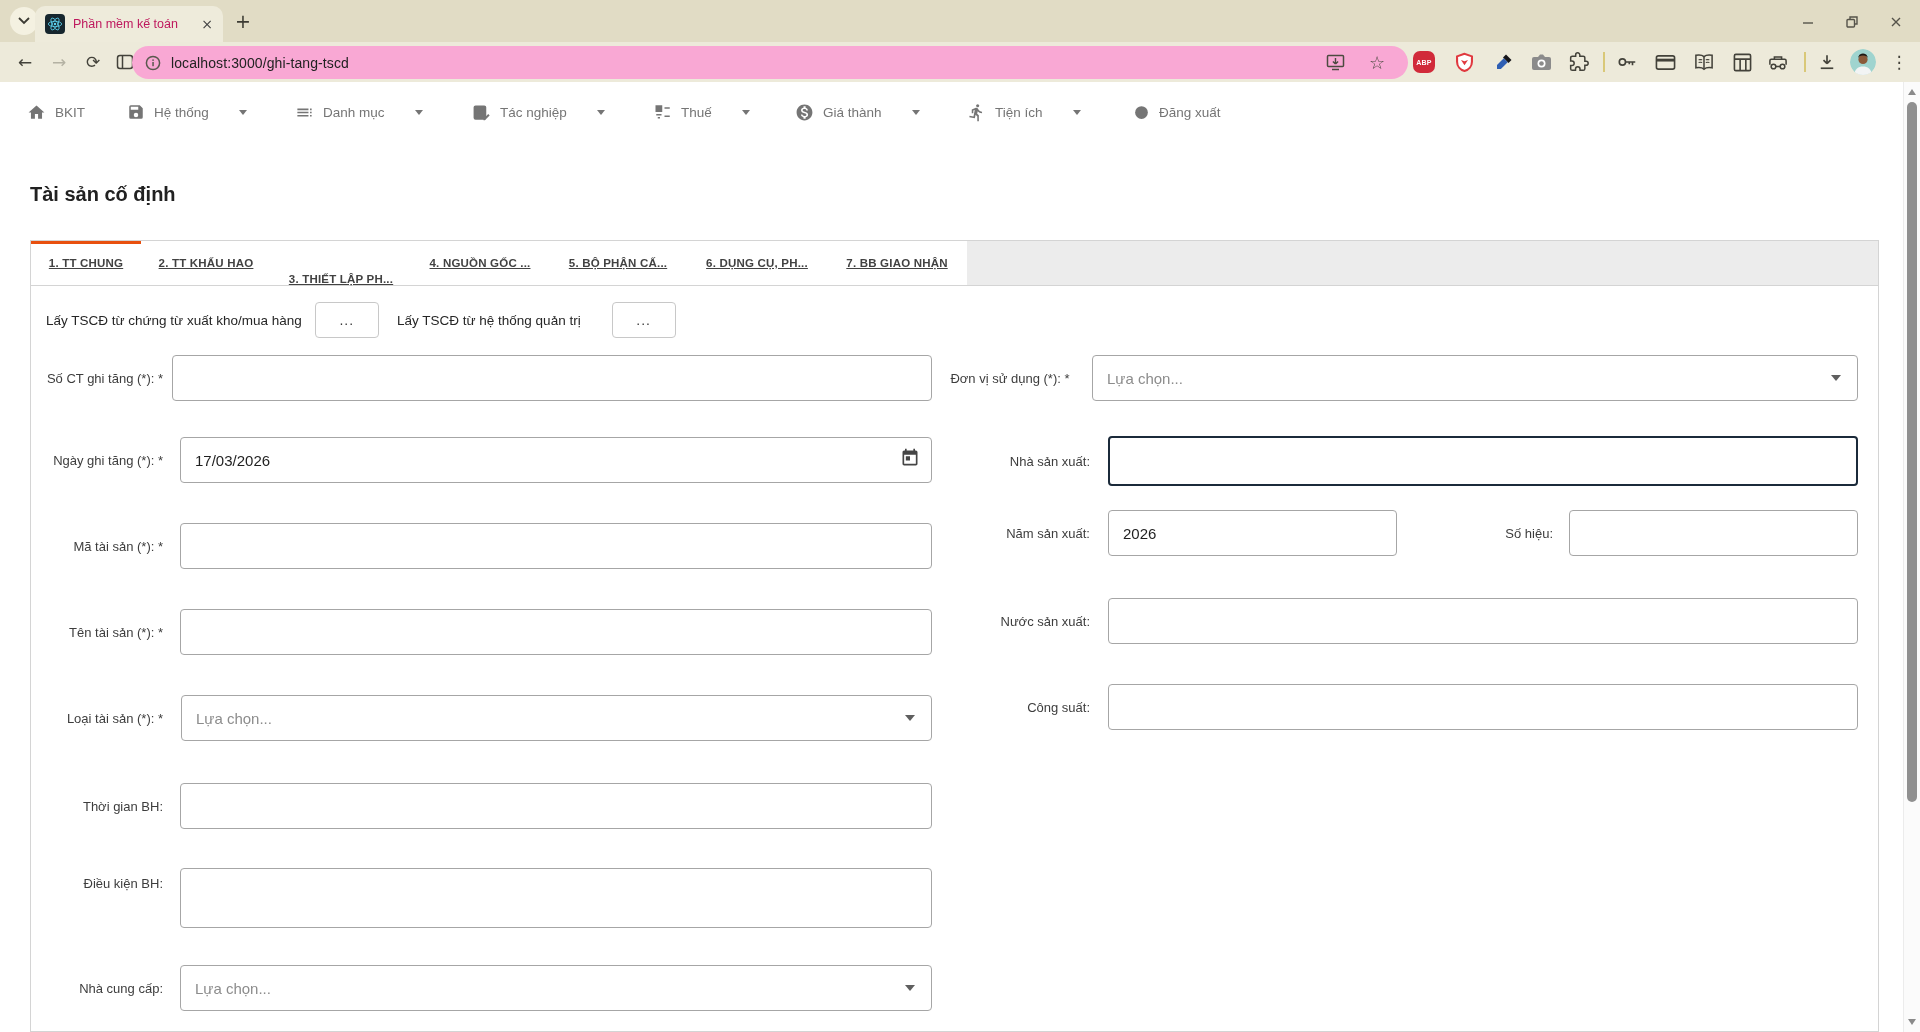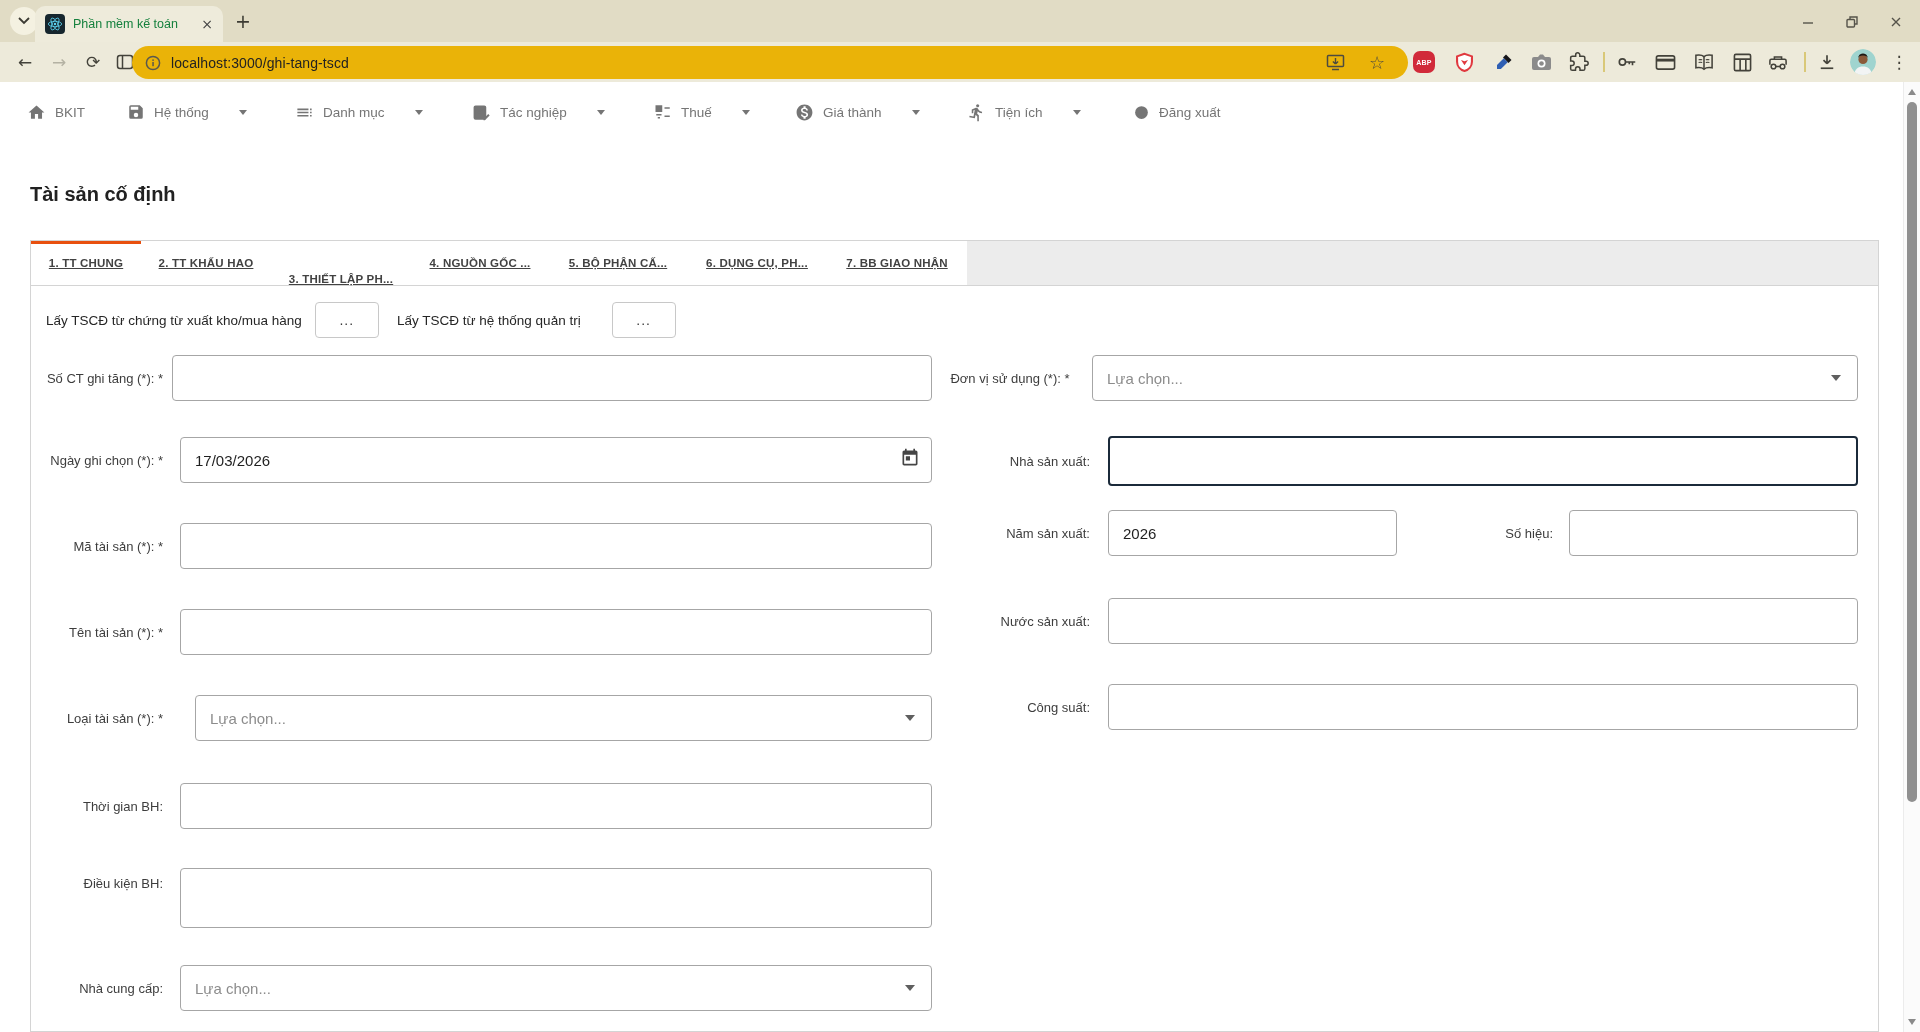--- a/index.html
+++ b/index.html
@@ -7,32 +7,32 @@
               font-family:"Liberation Sans", sans-serif; }
   .glyph { font-family:"DejaVu Sans", sans-serif; }
 
   
   #tabbar { position:absolute; left:0; top:0; width:1920px; height:42px; background:#e1dcc5; }
   #tab-search { position:absolute; left:10px; top:7px; width:28px; height:28px; border-radius:50%;
                 background:#f4f1e1; display:flex; align-items:center; justify-content:center; }
   #browser-tab { position:absolute; left:35px; top:6px; width:188px; height:36px;
                  background:#eeebdb; border-radius:10px 10px 0 0; display:flex; align-items:center; padding:0 10px; }
   #favicon { width:20px; height:20px; border-radius:4px; background:#16262e; display:flex; align-items:center; justify-content:center; flex:0 0 auto; }
-  #tab-title { font-size:12.5px; color:#15803d; margin-left:8px; white-space:nowrap; overflow:hidden; flex:1 1 auto; }
+  #tab-title { font-size:12.5px; color:#be185d; margin-left:8px; white-space:nowrap; overflow:hidden; flex:1 1 auto; }
   #tab-close { font-size:14px; color:#444; margin-left:6px; flex:0 0 auto; cursor:default; }
   #new-tab { position:absolute; left:230px; top:8px; width:26px; height:26px; font-size:19px; color:#3c3b33;
              display:flex; align-items:center; justify-content:center; }
   .wctl { position:absolute; top:12px; width:30px; height:20px; display:flex; align-items:center; justify-content:center; }
   .wctl svg { stroke:#55534a; fill:none; stroke-width:1.4; }
 
   #toolbar { position:absolute; left:0; top:42px; width:1920px; height:40px; background:#edeada; }
   .tbico { position:absolute; top:0; height:40px; display:flex; align-items:center; justify-content:center; width:30px;
            font-size:17px; color:#43423a; }
   .tbico.disabled { color:#b4b2a3; }
-  #addressbar { position:absolute; left:132px; top:46px; width:1276px; height:33px; border-radius:17px; background:#eab308;
+  #addressbar { position:absolute; left:132px; top:46px; width:1276px; height:33px; border-radius:17px; background:#f9a8d4;
                 display:flex; align-items:center; }
   #url-info { margin-left:13px; display:flex; align-items:center; }
   #url-text { margin-left:10px; font-size:14px; color:#222; letter-spacing:.1px; }
   .pill-right { position:absolute; top:0; height:33px; width:26px; display:flex; align-items:center; justify-content:center; color:#4c4a40; }
   .extico { position:absolute; top:42px; height:40px; display:flex; align-items:center; justify-content:center; }
   .sep { position:absolute; top:52px; width:2px; height:20px; background:#d9c878; }
   #abp-badge { width:22px; height:22px; border-radius:7px; background:#d12a3a; color:#fff; font-size:7px; font-weight:bold;
                display:flex; align-items:center; justify-content:center; letter-spacing:.2px; }
   #avatar { width:26px; height:26px; border-radius:50%; overflow:hidden; }
 
@@ -328,40 +328,40 @@
 <div class="getter" style="left:397px; top:302px;gap:18px;">
   <span class="getter-label">Lấy TSCĐ từ hệ thống quản trị</span>
   <div class="getter-btn">...</div>
 </div>
 
 <div class="frow" style="left:30px; top:355px; width:902px; height:46px;">
   <div class="flabel" style="width:133px; margin-right:9px;">Số CT ghi tăng (*): *</div>
   <div class="fctl"><input class="tinput" type="text" value="" style=""></div>
 </div>
 <div class="frow" style="left:30px; top:437px; width:902px; height:46px;">
-  <div class="flabel" style="width:133px; margin-right:17px;">Ngày ghi chọn (*): *</div>
+  <div class="flabel" style="width:133px; margin-right:17px;">Ngày ghi tăng (*): *</div>
   <div class="fctl">
     <input class="tinput" type="text" value="17/03/2026" style="">
     <span class="date-icon">
       <svg width="20" height="20" viewBox="0 0 24 24" fill="#454545">
           <path d="M19 3h-1V1h-2v2H8V1H6v2H5c-1.11 0-1.99.9-1.99 2L3 19c0 1.1.89 2 2 2h14c1.1 0 2-.9 2-2V5c0-1.1-.9-2-2-2zm0 16H5V8h14v11zM7 10h5v5H7z"></path>
         </svg>
     </span>
   </div>
 </div>
 <div class="frow" style="left:30px; top:523px; width:902px; height:46px;">
   <div class="flabel" style="width:133px; margin-right:17px;">Mã tài sản (*): *</div>
   <div class="fctl"><input class="tinput" type="text" value="" style=""></div>
 </div>
 <div class="frow" style="left:30px; top:609px; width:902px; height:46px;">
   <div class="flabel" style="width:133px; margin-right:17px;">Tên tài sản (*): *</div>
   <div class="fctl"><input class="tinput" type="text" value="" style=""></div>
 </div>
 <div class="frow" style="left:30px; top:695px; width:902px; height:46px;">
-  <div class="flabel" style="width:133px; margin-right:32px;padding-left:28px;">Loại tài sản (*): *</div>
+  <div class="flabel" style="width:133px; margin-right:18px;padding-left:28px;">Loại tài sản (*): *</div>
   <div class="fctl">
     <div class="fselect">
       <span class="ph">Lựa chọn...</span>
       <span class="sel-caret"></span>
     </div>
   </div>
 </div>
 <div class="frow" style="left:30px; top:783px; width:902px; height:46px;">
   <div class="flabel" style="width:133px; margin-right:17px;">Thời gian BH:</div>
   <div class="fctl"><input class="tinput" type="text" value="" style=""></div>

